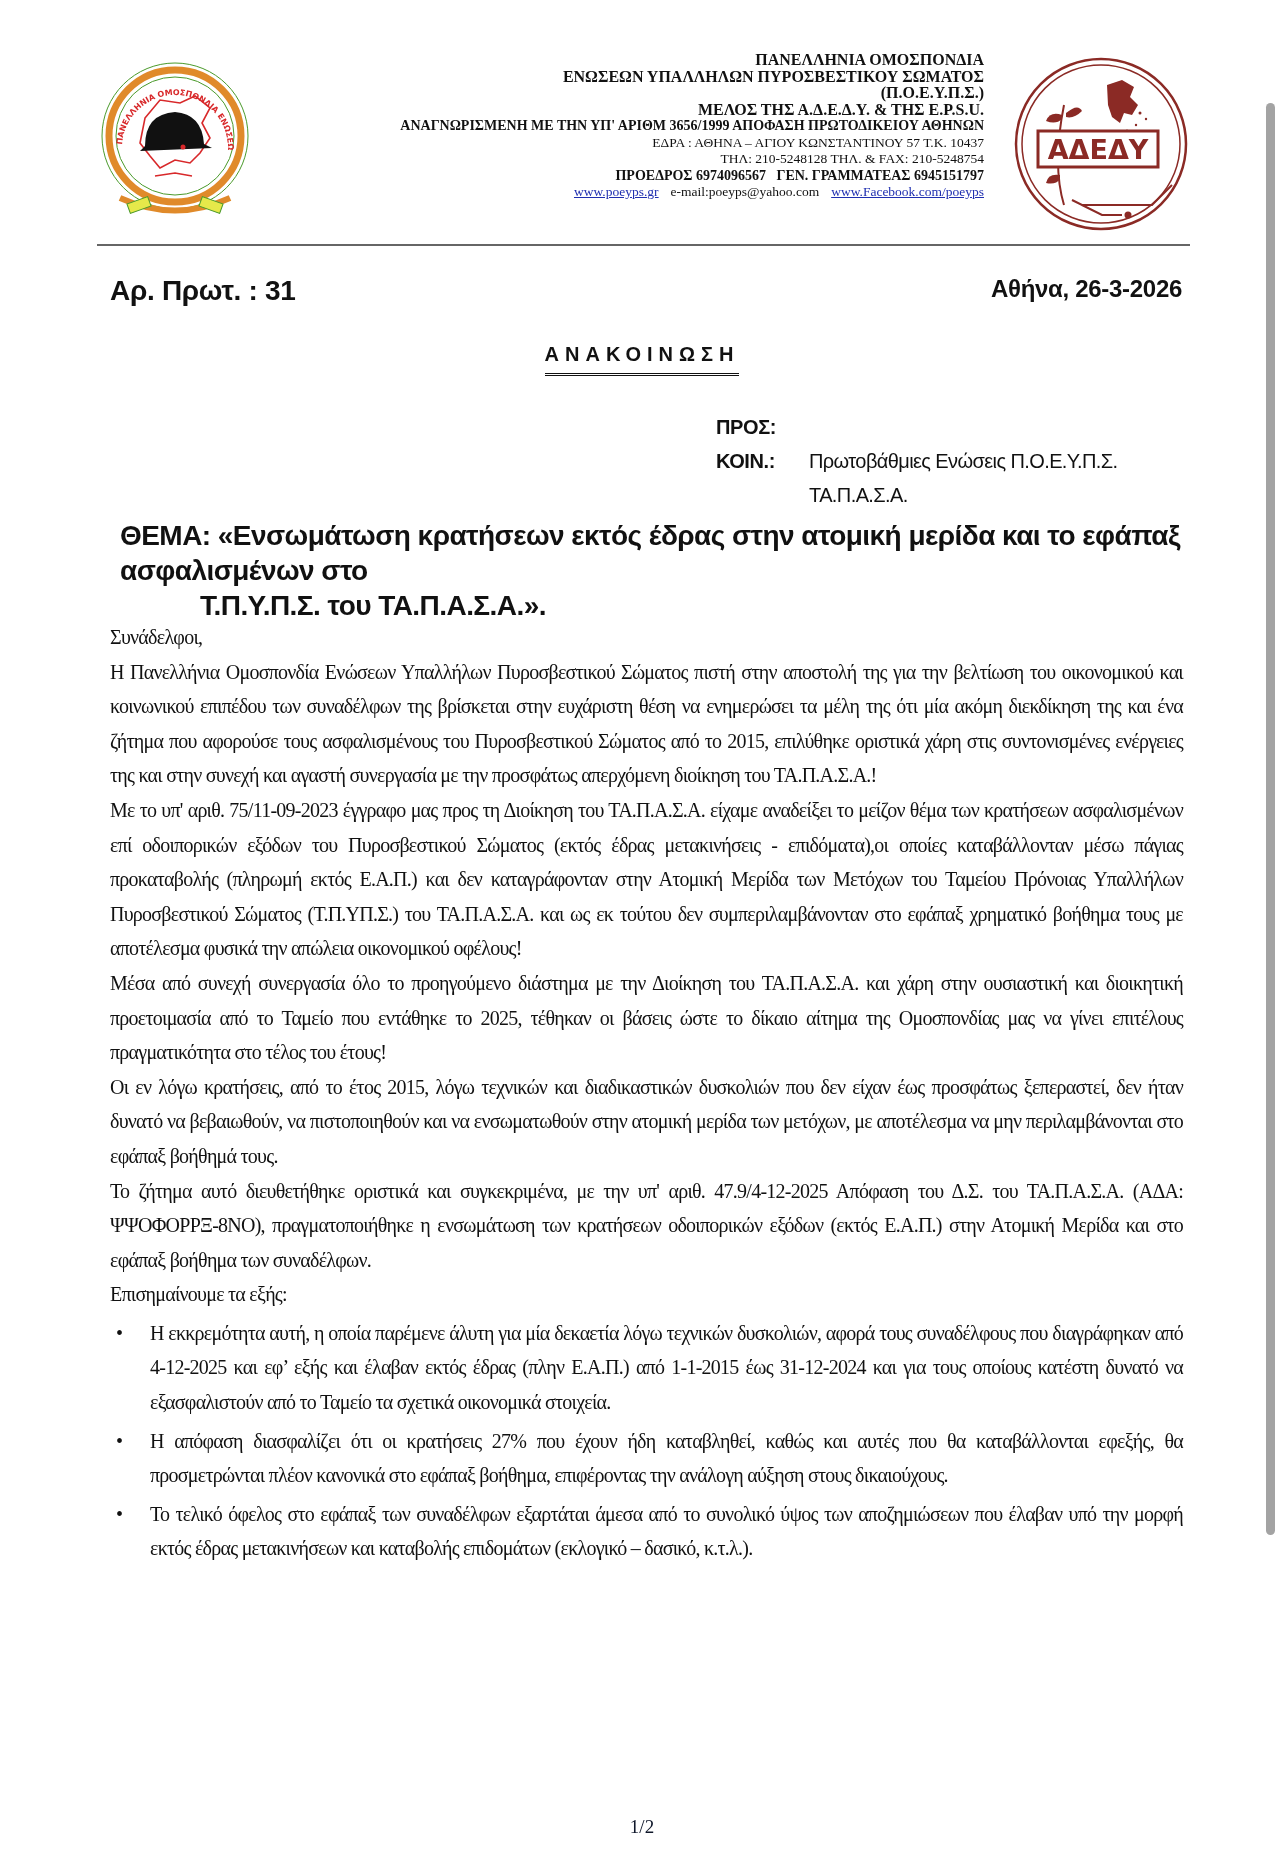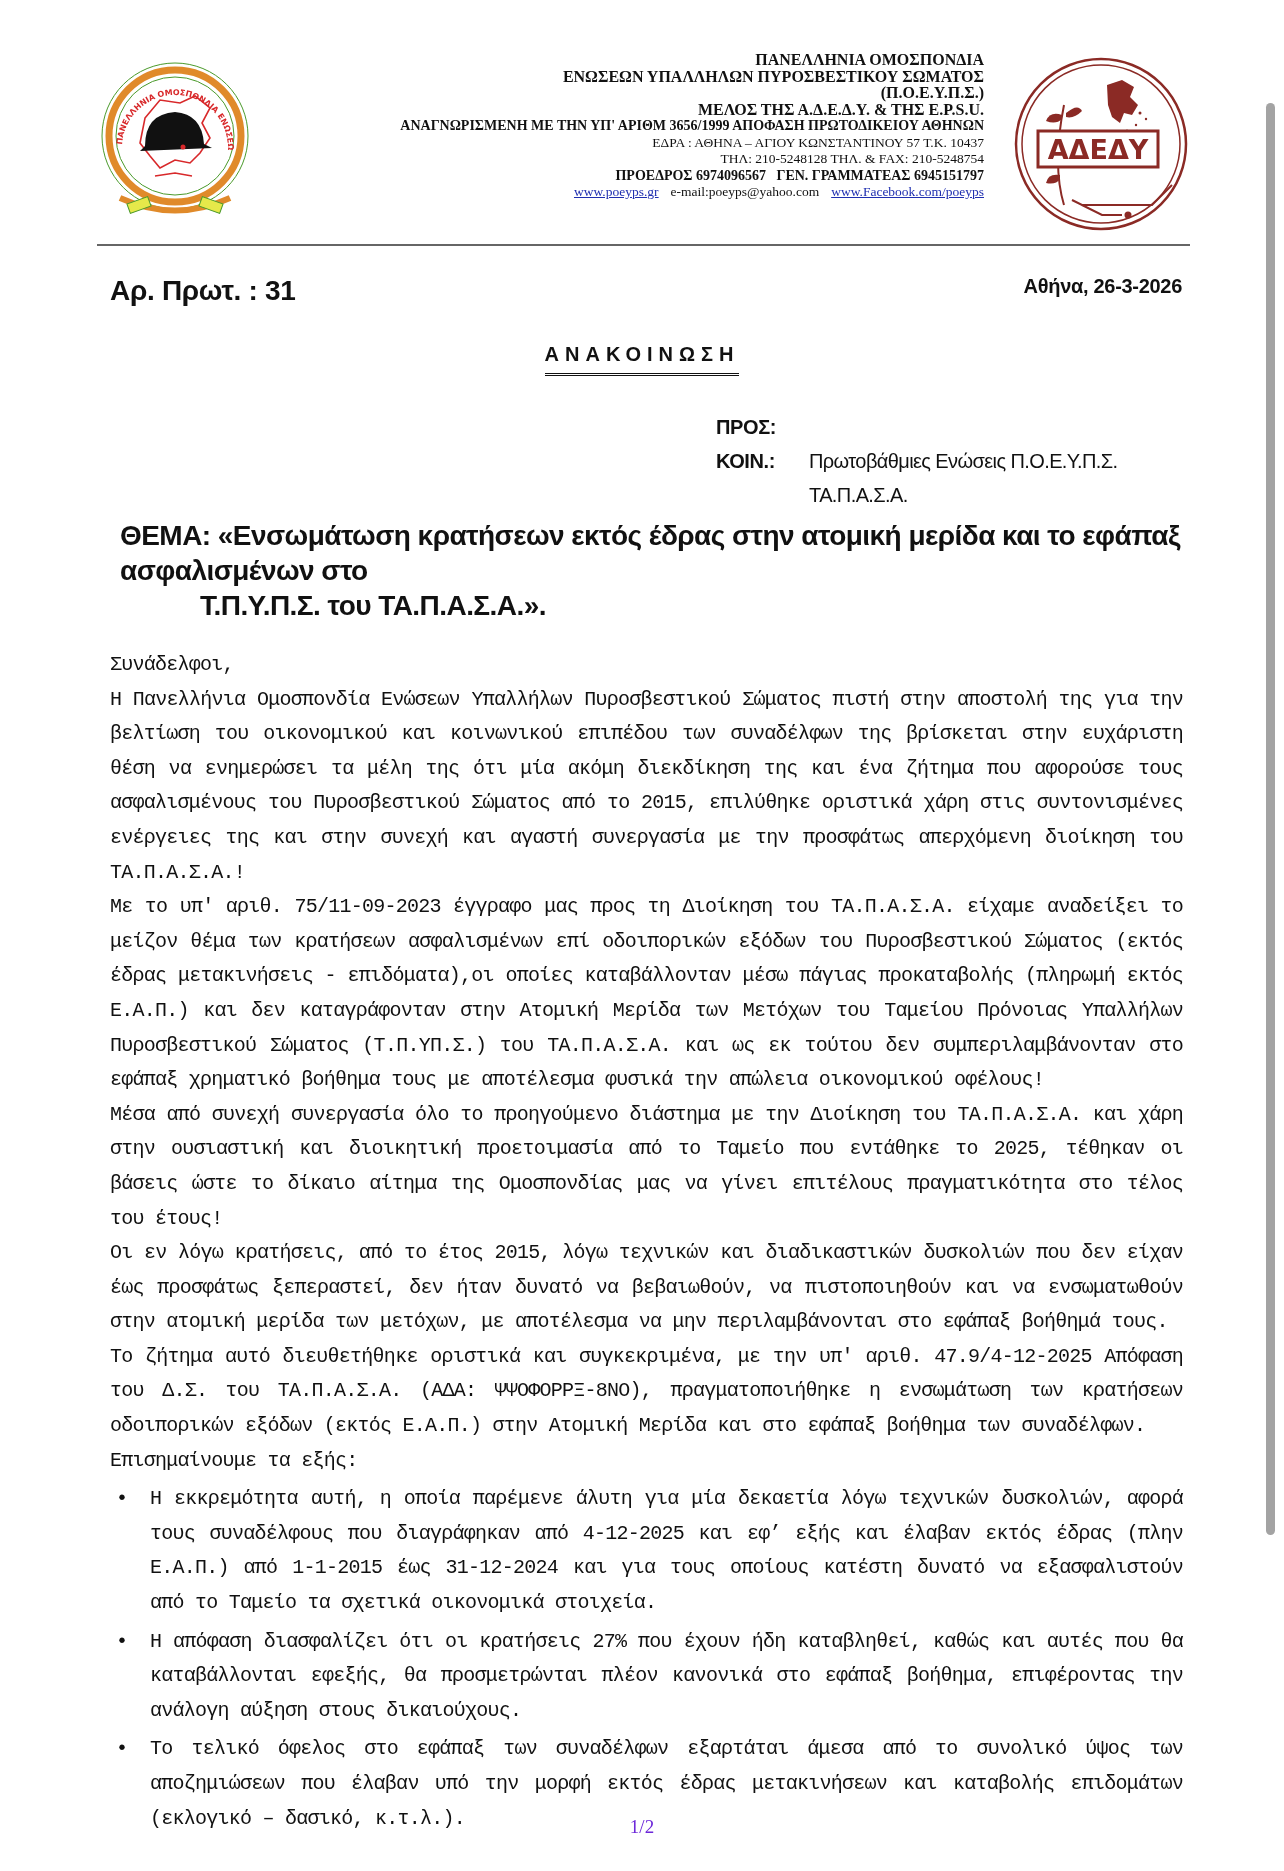--- a/index.html
+++ b/index.html
@@ -15,46 +15,46 @@
   .lh-big { font-size: 16px; font-weight: bold; }
   .lh-bold { font-size: 14px; font-weight: bold; }
   .lh-reg { font-size: 13.5px; font-weight: normal; }
   .lh-links { font-size: 13.5px; font-weight: normal; }
   .lh-links a { color: #1f2fb0; text-decoration: underline; }
   .lh-links .gap { display: inline-block; width: 12px; }
   .separator { position: absolute; left: 97px; top: 244px; width: 1093px; height: 2px; background: #666; }
   .ref { position: absolute; left: 110px; top: 275px; font-family: "Liberation Sans", sans-serif;
     font-weight: bold; font-size: 28px; letter-spacing: -0.3px; }
   .date { position: absolute; right: 102px; top: 275px; font-family: "Liberation Sans", sans-serif;
-    font-weight: bold; font-size: 20px; letter-spacing: -0.3px; }
+    font-weight: bold; font-size: 24px; letter-spacing: -0.3px; }
   .title { position: absolute; left: 0; width: 1284px; top: 343px; text-align: center;
     font-family: "Liberation Sans", sans-serif; font-weight: bold; font-size: 20px; letter-spacing: 6px; }
   .title span { border-bottom: 3px double #111; padding-bottom: 8px; }
 
   .recip { position: absolute; left: 716px; font-family: "Liberation Sans", sans-serif; font-size: 20px; }
   .recip .k { position: absolute; left: 0; font-weight: bold; letter-spacing: -0.4px; }
   .recip .v { position: absolute; left: 93px; white-space: nowrap; letter-spacing: -0.6px; margin-top: 34px; }
   .recip.r1 { top: 416px; }
   .recip.r2 { top: 450px; }
 
   .subject { position: absolute; left: 120px; top: 518px; width: 1075px;
     font-family: "Liberation Sans", sans-serif; font-weight: bold; font-size: 28px; letter-spacing: -0.55px;
     line-height: 35px; }
   .subject .l2 { padding-left: 80px; display: block; }
 
-  .body { position: absolute; left: 110px; top: 648px; width: 1073px;
-    font-family: Liberation Mono, monospace; font-size: 20px; line-height: 34.6px; letter-spacing: -0.75px; }
+  .body { position: absolute; left: 110px; top: 620px; width: 1073px;
+    font-family: Liberation Serif, serif; font-size: 20px; line-height: 34.6px; letter-spacing: -0.75px; }
   .body p { margin: 0; text-align: justify; }
   .body p.last-line { text-align-last: left; }
   .body ul { list-style: none; margin: 0; padding: 0; }
   .body li { position: relative; padding-left: 40px; text-align: justify; margin-bottom: 0; }
   .body li .bullet { position: absolute; left: 6px; top: 0; font-size: 20px; }
 
   .page-num { position: absolute; left: 0; width: 1284px; top: 1816px; text-align: center;
-    font-family: "Liberation Serif", serif; font-size: 19px; color: #6d28d9; }
+    font-family: "Liberation Serif", serif; font-size: 19px; color: #0f172a; }
 
   
   .scroll-thumb { position: absolute; left: 1266px; top: 103px; width: 9px; height: 1432px;
     background: #a3a3a3; border-radius: 5px; }
 </style>
 </head>
 <body>
 
 <div class="page">
 

